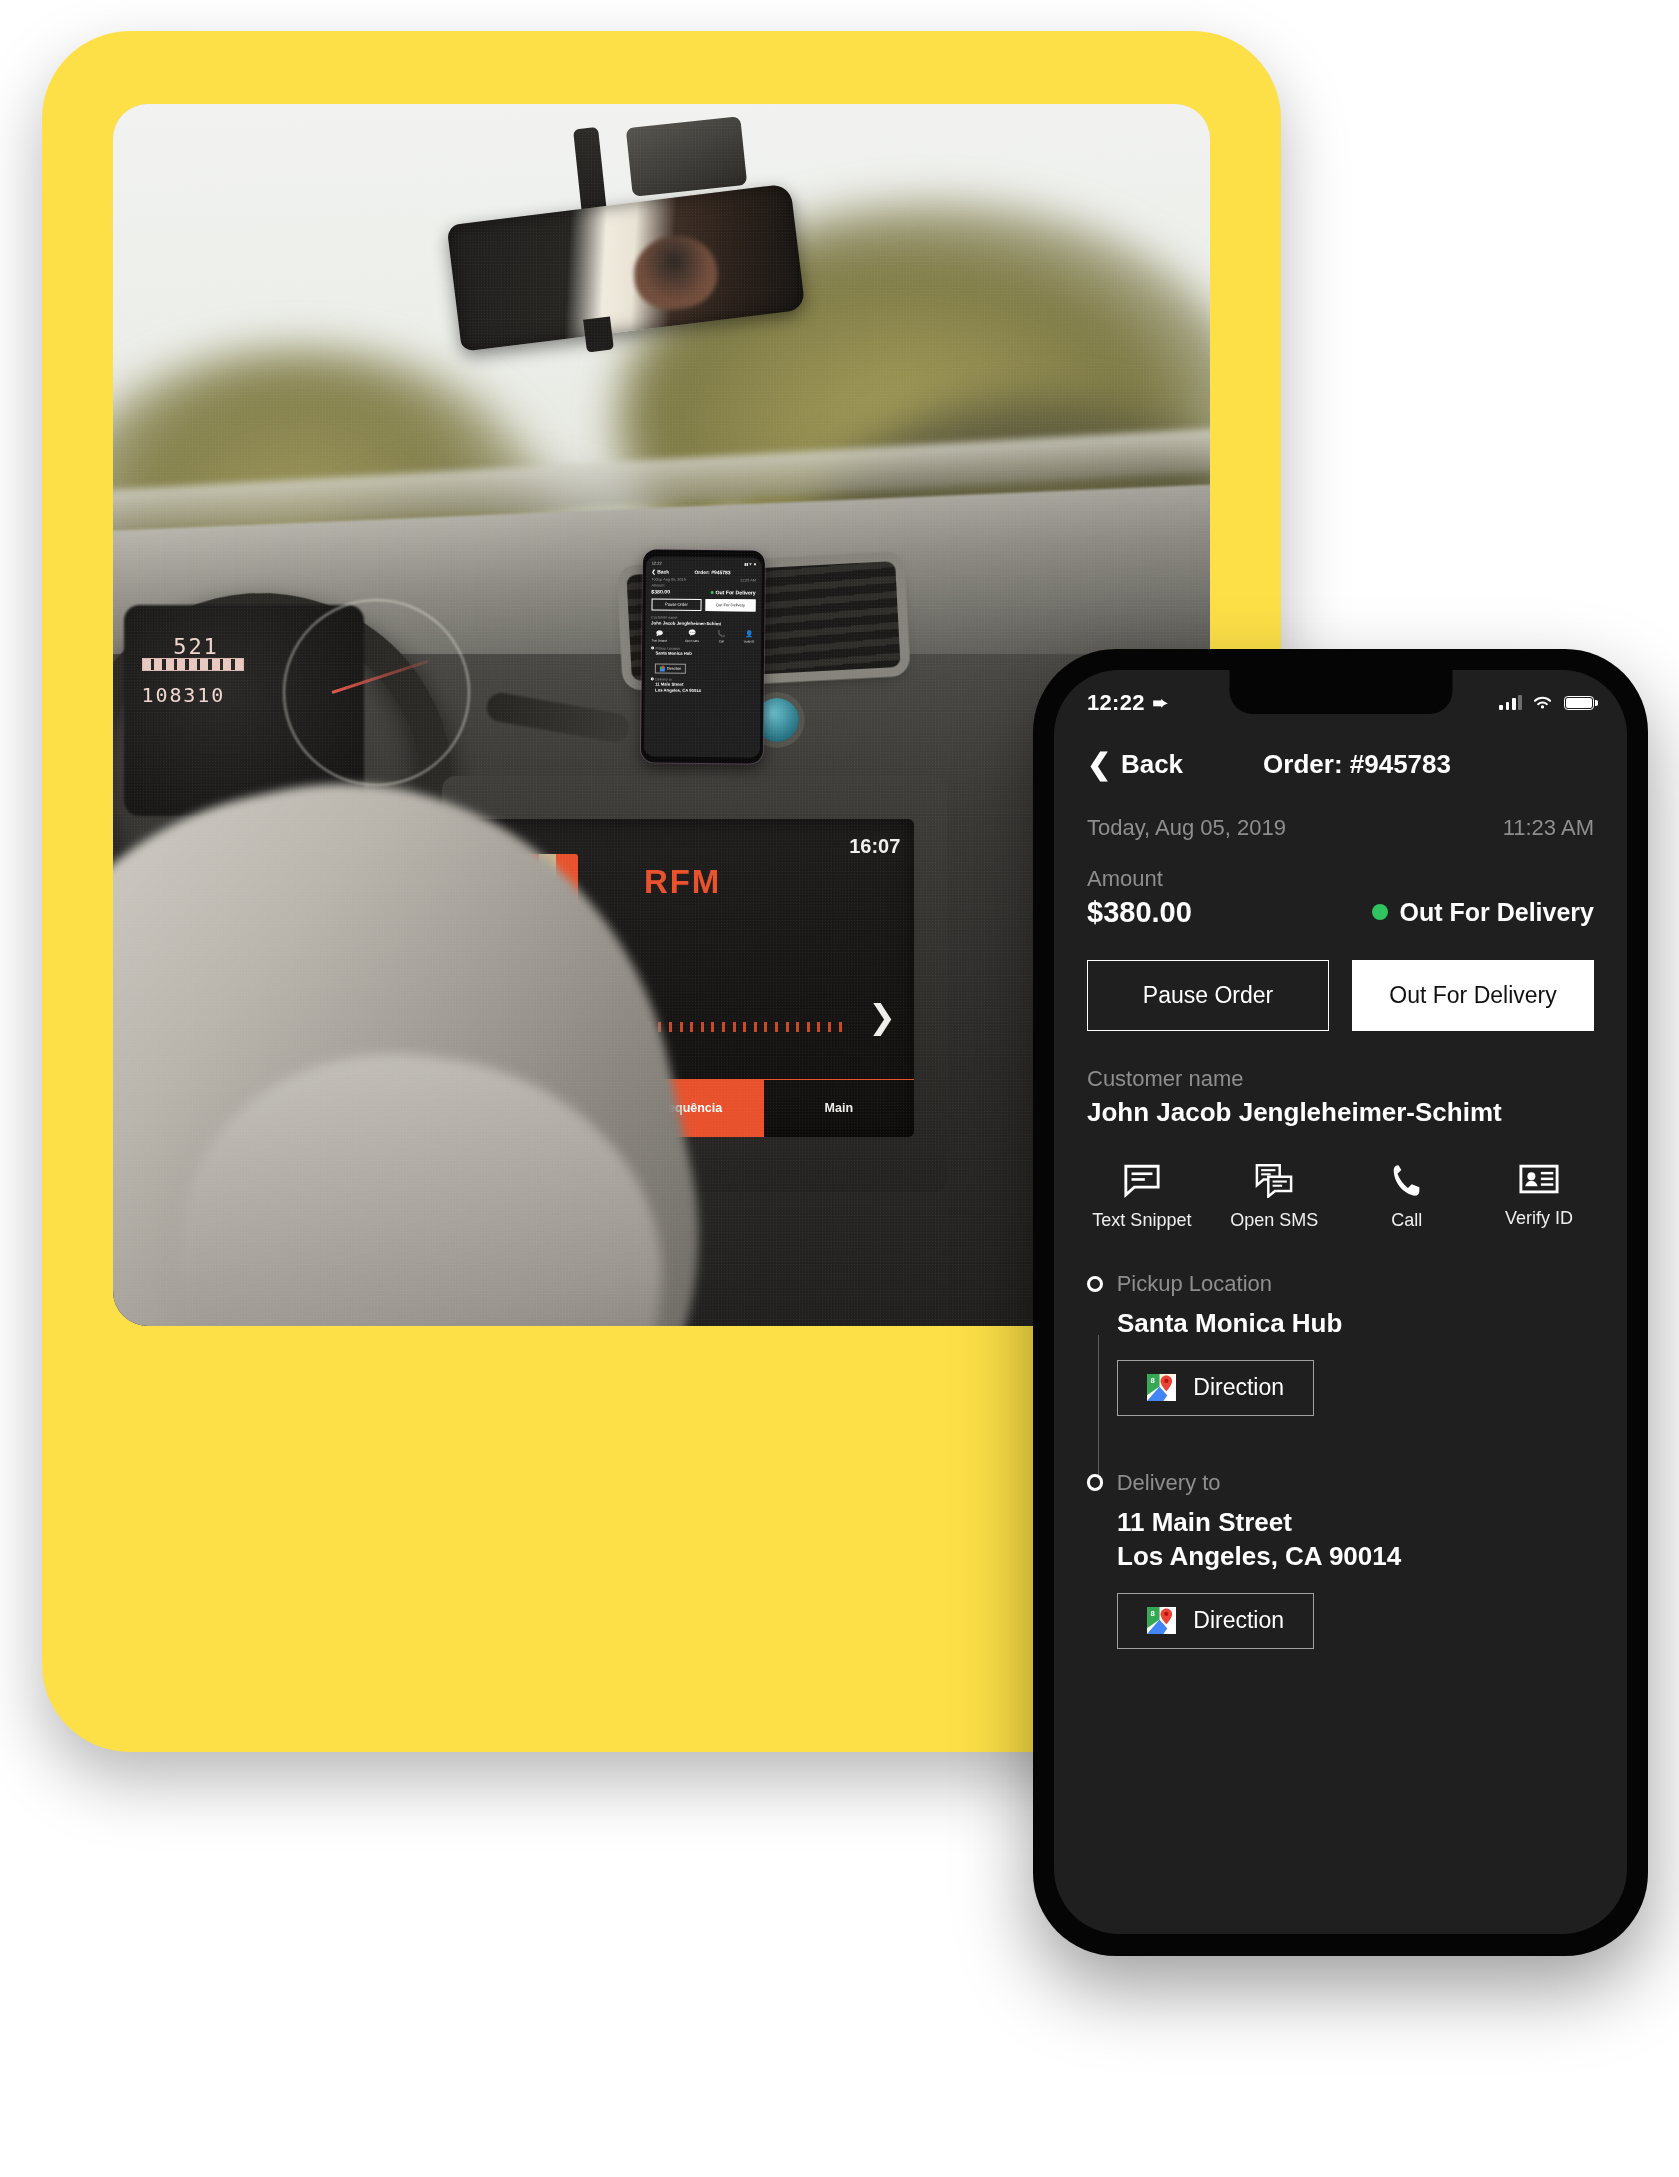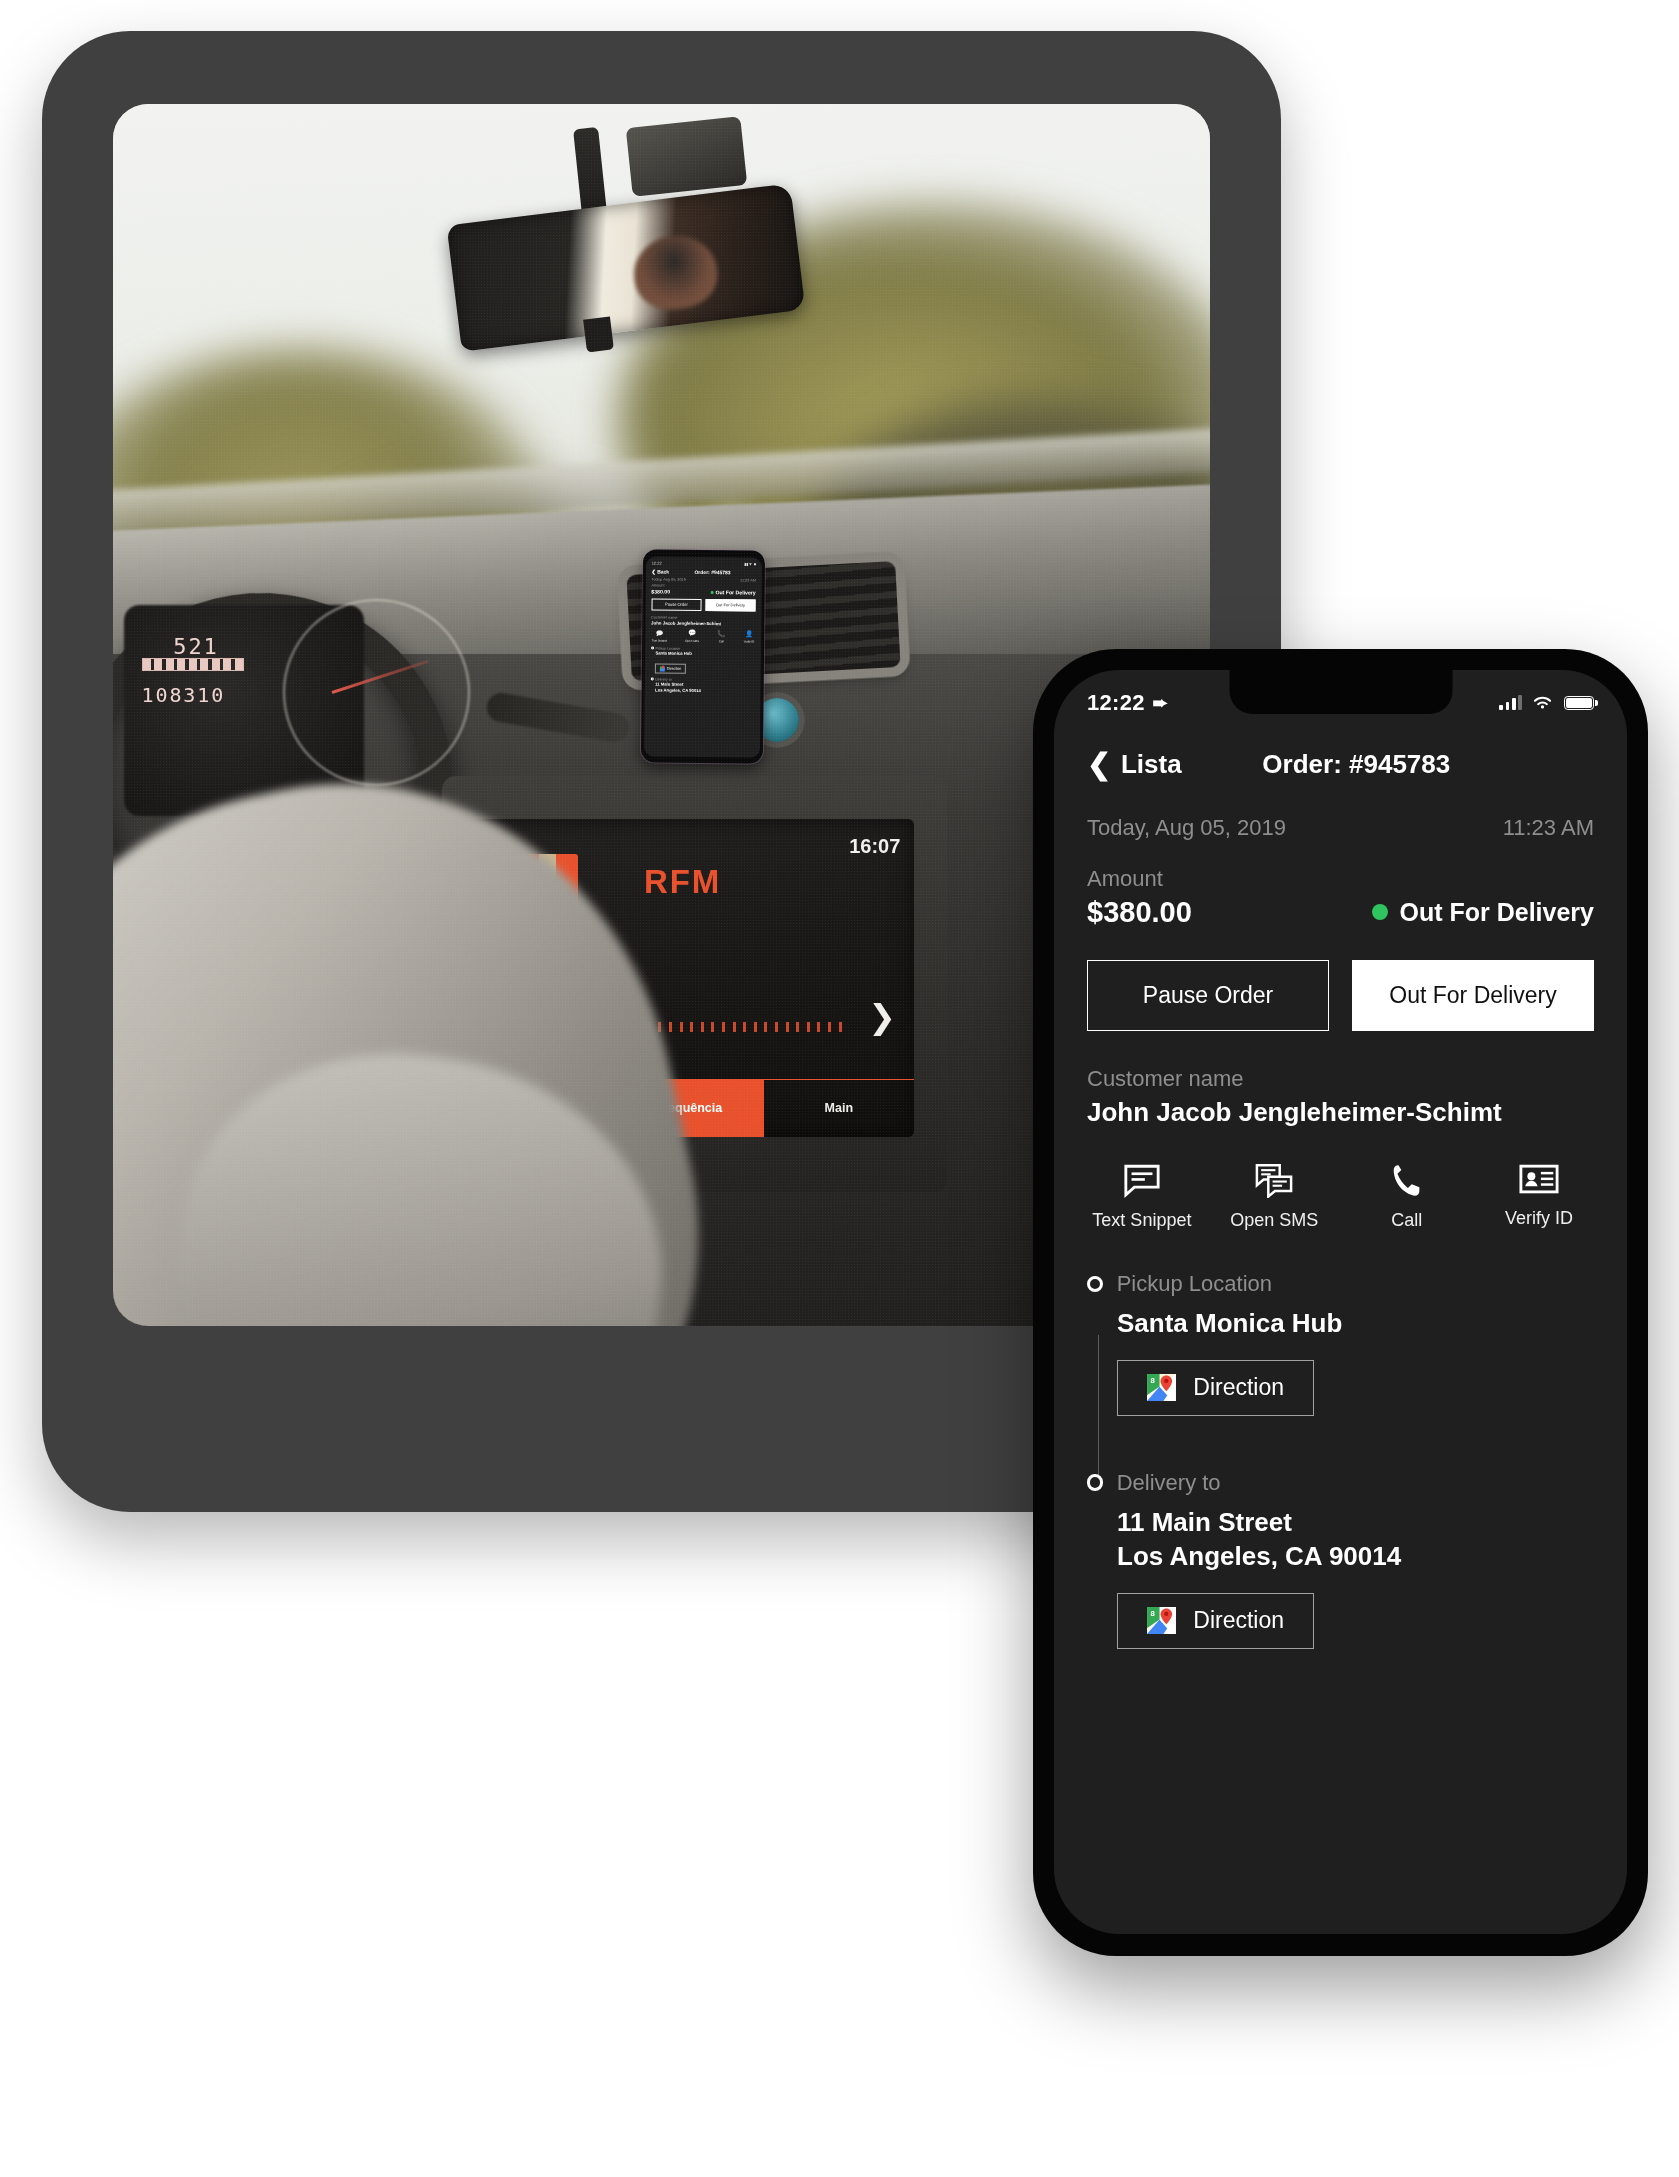--- a/index.html
+++ b/index.html
@@ -8,22 +8,22 @@
     width: 1679px; height: 2178px;
     background: #ffffff;
     font-family: "Liberation Sans", sans-serif;
     overflow: hidden;
   }
   .stage { position: relative; width: 1679px; height: 2178px; background: #fff; }
 
   
   .tablet {
     position: absolute; left: 42px; top: 31px;
-    width: 1239px; height: 1481px;
-    background: #404040;
+    width: 1239px; height: 1721px;
+    background: #fde047;
     border-radius: 88px;
     box-shadow: 0 29px 67px rgba(0,0,0,0.28);
   }
   .tablet-screen {
     position: absolute; left: 71px; top: 73px;
     width: 1097px; height: 1222px;
     border-radius: 35px;
     overflow: hidden;
     background: #cfcfc9;
   }
@@ -459,21 +459,21 @@
           </svg>
           <span class="batt"></span>
         </div>
       </div>
 
       <div class="content">
 
         <div class="navbar">
           <div class="back">
             <span class="chev">❮</span>
-            <span>Lista</span>
+            <span>Back</span>
           </div>
           <div class="order-title">Order: #945783</div>
         </div>
 
         <div class="meta-row">
           <span>Today, Aug 05, 2019</span>
           <span>11:23 AM</span>
         </div>
 
         <div class="amount-label">Amount</div>

